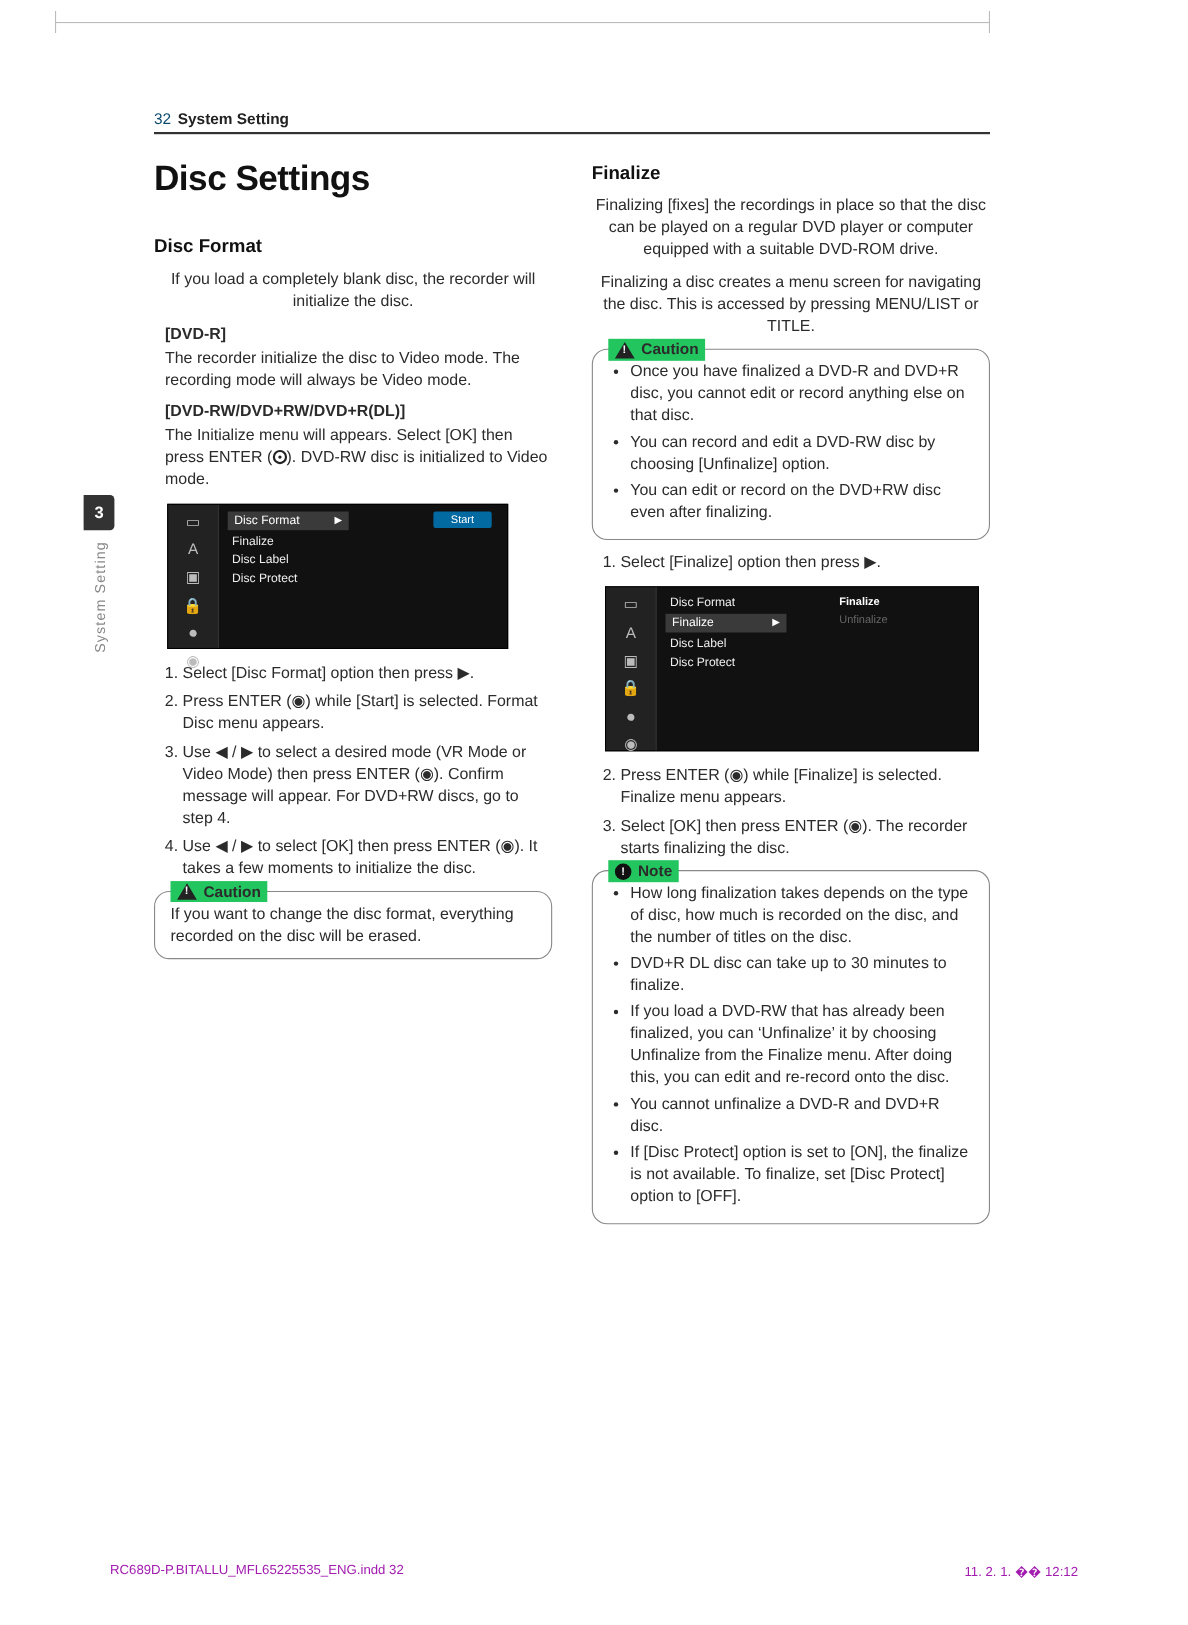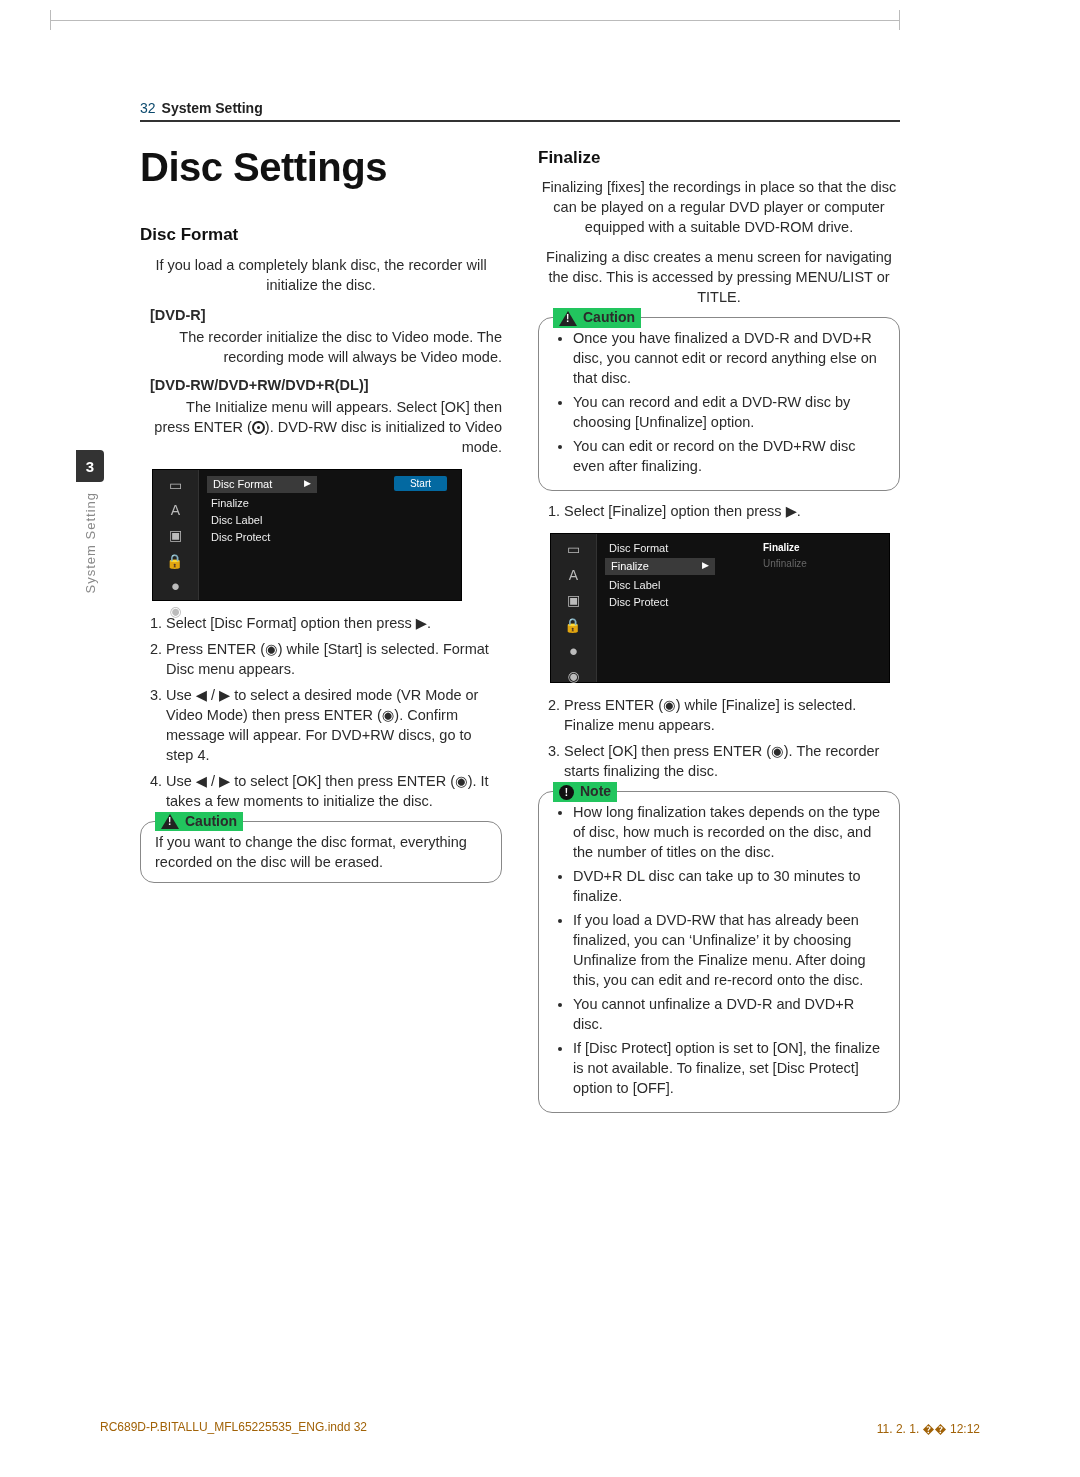--- a/index.html
+++ b/index.html
@@ -24,27 +24,27 @@
     display:flex; gap:6px; align-items:baseline;
   }
   .running-head .pn { font-weight: normal; color:#0c4a6e; }
   .running-head .sec { font-weight: bold; color:#222; }
   .hr { border:0; border-top:2px solid #333; margin-bottom: 18px; }
 
   .cols { display: flex; gap: 36px; }
   .col { flex: 1 1 0; font-size: 14.5px; line-height: 1.38; color:#2b2b2b; }
   .col p, .col li { font-size: 14.5px; }
 
-  h1 { font-size: 40px; font-weight: 700; color:#111; margin-bottom: 28px; letter-spacing: -0.5px; }
+  h1 { font-size: 32px; font-weight: 700; color:#111; margin-bottom: 28px; letter-spacing: -0.5px; }
   h2 { font-size: 17px; font-weight: 700; color:#111; margin: 6px 0 8px; }
   .lead { margin-bottom: 10px; text-align: center; }
 
   .def-block { margin: 8px 0 2px 10px; }
   .def-title { font-weight: 700; margin-bottom: 2px; }
-  .def-body { margin-bottom: 8px; text-align: right; }
+  .def-body { margin-bottom: 8px; }
 
   .shot {
     margin: 12px auto 12px 12px;
     width: 310px; height: 132px;
     background:#111; color:#fff; font-size:11px;
     border:1px solid #000; position:relative;
     display:flex;
   }
   .shot-narrow { width: 340px; height: 150px; }
   .shot .icons { width:46px; background:#222; display:flex; flex-direction:column; align-items:center; padding-top:6px; gap:6px; border-right:1px solid #333;}
@@ -79,21 +79,21 @@
   .callout .caution-ic::after{content:"!"; position:absolute; top:1px; left:-2px; color:#fff; font-size:10px; font-weight:700;}
   .callout .note-ic { display:inline-block; width:15px; height:15px; background:#111; color:#fff; border-radius:50%; font-size:10px; text-align:center; line-height:15px; font-weight:700;}
 
   .sidetab {
     position:absolute; left:76px; top:450px; width:28px; height:170px;
   }
   .sidetab .box { width:28px; height:32px; background:#333; color:#fff; font-size:15px; font-weight:700; display:flex; align-items:center; justify-content:center; border-top-right-radius:4px; border-bottom-right-radius:4px;}
   .sidetab .vt { writing-mode: vertical-rl; transform: rotate(180deg); font-size:13px; color:#888; margin-top:10px; letter-spacing:1px; text-align:center;}
   .sidetab .vt-wrap { display:flex; justify-content:center; }
 
-  .footer { position:absolute; bottom:40px; left:100px; right:100px; display:flex; justify-content:space-between; font-size:12px; color:#a16207;}
+  .footer { position:absolute; bottom:40px; left:100px; right:100px; display:flex; justify-content:space-between; font-size:12px; color:#a21caf;}
 
 </style>
 </head>
 <body>
 
 <div class="page">
   <div class="crop-top"></div>
     <div class="crop-top-v"></div>
     <div class="crop-top-vr"></div>
 

